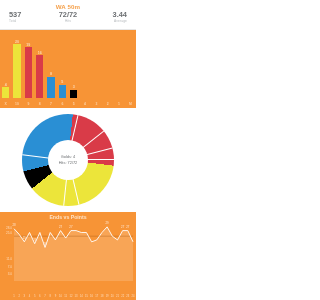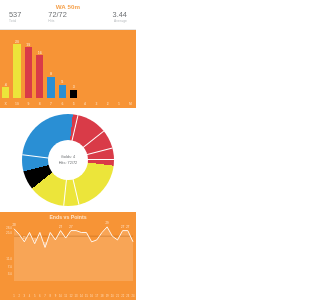--- a/index.html
+++ b/index.html
@@ -17,24 +17,24 @@
     border-bottom:1px solid #e6e6e6;box-sizing:border-box;
   }
   .hdr-title{
     position:absolute;left:0;top:2.5px;width:136px;text-align:center;
     font-size:6.2px;color:#f5a04a;font-weight:bold;letter-spacing:.1px;line-height:7px;
   }
   .stats{
     position:absolute;left:0;top:11px;width:136px;
     display:flex;justify-content:space-between;padding:0 6px;box-sizing:border-box;
   }
-  .stat{width:40px;text-align:left;}
+  .stat{width:40px;text-align:center;}
   .stat.left{text-align:left;padding-left:3px;}
   .stat.right{text-align:right;padding-right:3px;}
-  .stat-val{font-size:7.4px;color:#6d7073;font-weight:normal;line-height:8px;}
+  .stat-val{font-size:7.4px;color:#6d7073;font-weight:bold;line-height:8px;}
   .stat-lbl{font-size:3.2px;color:#b6babd;line-height:4.5px;letter-spacing:.15px;}
 
   
   .barchart{
     position:relative;width:136px;height:78px;background:#f79436;overflow:hidden;
   }
   .bar-plot{position:absolute;left:0;top:0;width:136px;height:68px;}
   .bar-col{
     position:absolute;bottom:0;display:flex;flex-direction:column;
     align-items:center;justify-content:flex-end;

